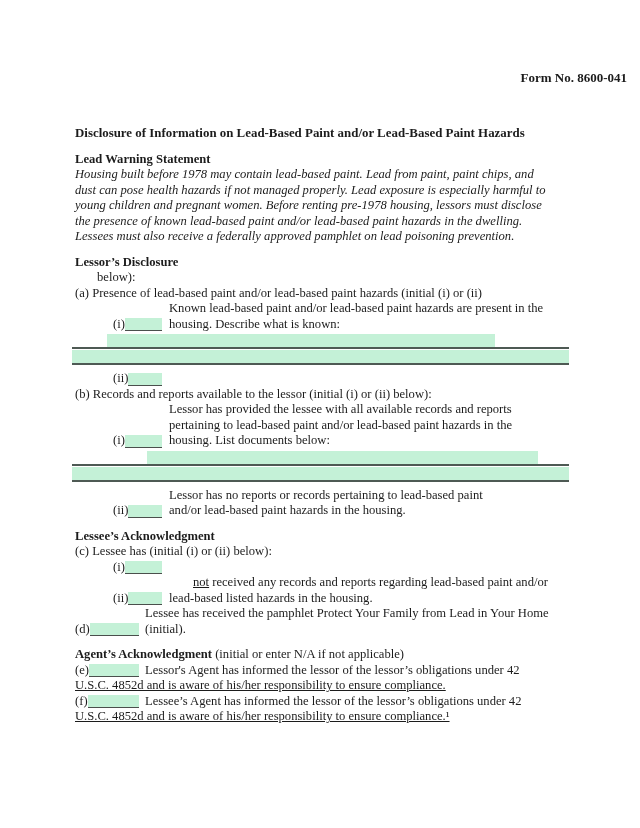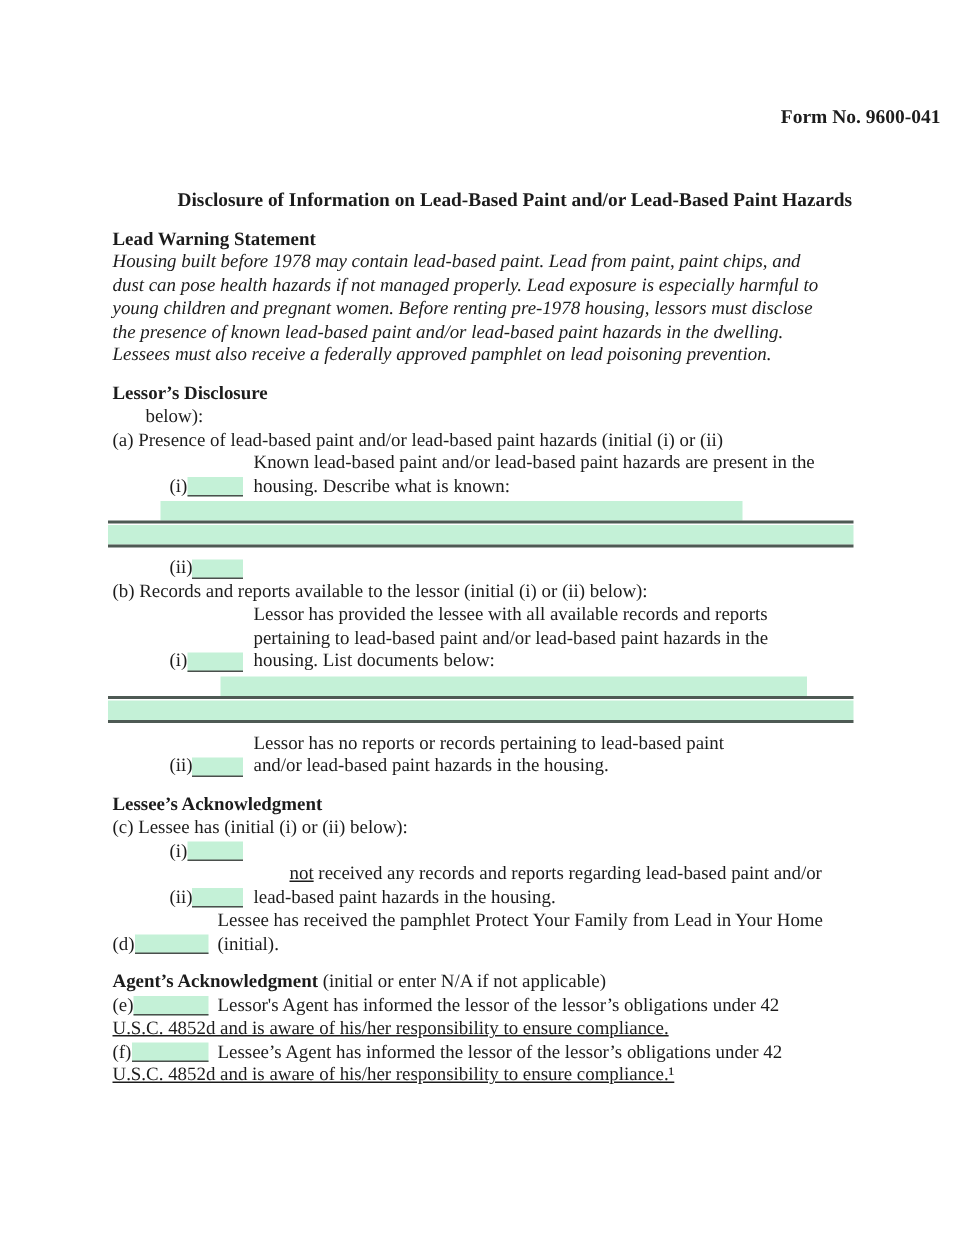--- a/index.html
+++ b/index.html
@@ -9,21 +9,21 @@
     overflow:hidden;
   }
   .form-no {
     position:absolute; top:70px; right:13px;
     font-weight:bold; font-size:13px; line-height:16px;
   }
   .content {
     position:absolute; left:75px; top:126px; width:493px;
     font-size:12.6px; line-height:15.5px;
   }
-  .title { font-weight:bold; text-align:right; font-size:12.9px; margin:0 0 10px 0; }
+  .title { font-weight:bold; text-align:left; font-size:12.9px; margin:0 0 10px 0; }
   .sect-h { font-weight:bold; }
   .gap { margin-top:10px; }
   .warning { font-style:italic; white-space:pre; }
   .pre { white-space:pre; }
   .indent2 { margin-left:22px; }
 
   .li { display:flex; margin-left:38px; }
   .lead { display:flex; width:49px; flex-shrink:0; align-items:flex-end; }
   .ifield { flex:1; height:12px; margin-bottom:1px; border-bottom:1.5px solid #4a4f4c; background:#c4f1d7; }
   .li .text { margin-left:7px; white-space:pre; }
@@ -38,21 +38,21 @@
   .bar-a1 { margin-left:35px; width:388px; }
   .bar-b1 { margin-left:75px; width:391px; }
   .rule { height:0; border-top:2px solid #4e5a54; margin-bottom:1px; }
   .u { text-decoration:underline;margin-left:24px; }
 </style>
 </head>
 <body>
 
 <div class="page" style="color: rgb(28, 28, 28);">
 
-  <div class="form-no">Form No. 9600-041</div>
+  <div class="form-no">Form No. 8600-041</div>
 
   <div class="content">
 
     <div class="title">Disclosure of Information on Lead-Based Paint and/or Lead-Based Paint Hazards</div>
 
     <div class="sect-h">Lead Warning Statement</div>
     <div class="warning">Housing built before 1978 may contain lead-based paint. Lead from paint, paint chips, and
 dust can pose health hazards if not managed properly. Lead exposure is especially harmful to
 young children and pregnant women. Before renting pre-1978 housing, lessors must disclose
 the presence of known lead-based paint and/or lead-based paint hazards in the dwelling.
@@ -121,21 +121,21 @@
         <span class="num">(i)</span>
         <span class="ifield" style="background: rgb(196, 241, 215); border-bottom-color: rgb(74, 79, 76);"></span>
       </span>
     </div>
 
     <div class="li">
       <span class="lead">
         <span class="num">(ii)</span>
         <span class="ifield" style="background: rgb(196, 241, 215); border-bottom-color: rgb(74, 79, 76);"></span>
       </span>
-      <span class="text"><span class="u">not</span><span> received any records and reports regarding lead-based paint and/or</span><br><span>lead-based paint hazards in the housing.</span></span>
+      <span class="text"><span class="u">not</span><span> received any records and reports regarding lead-based paint and/or</span><br><span>lead-based listed hazards in the housing.</span></span>
     </div>
 
     <div class="li0">
       <span class="lead0">
         <span class="num">(d)</span>
         <span class="ifield" style="background: rgb(196, 241, 215); border-bottom-color: rgb(74, 79, 76);"></span>
       </span>
       <span class="text">Lessee has received the pamphlet Protect Your Family from Lead in Your Home
 (initial).</span>
     </div>

